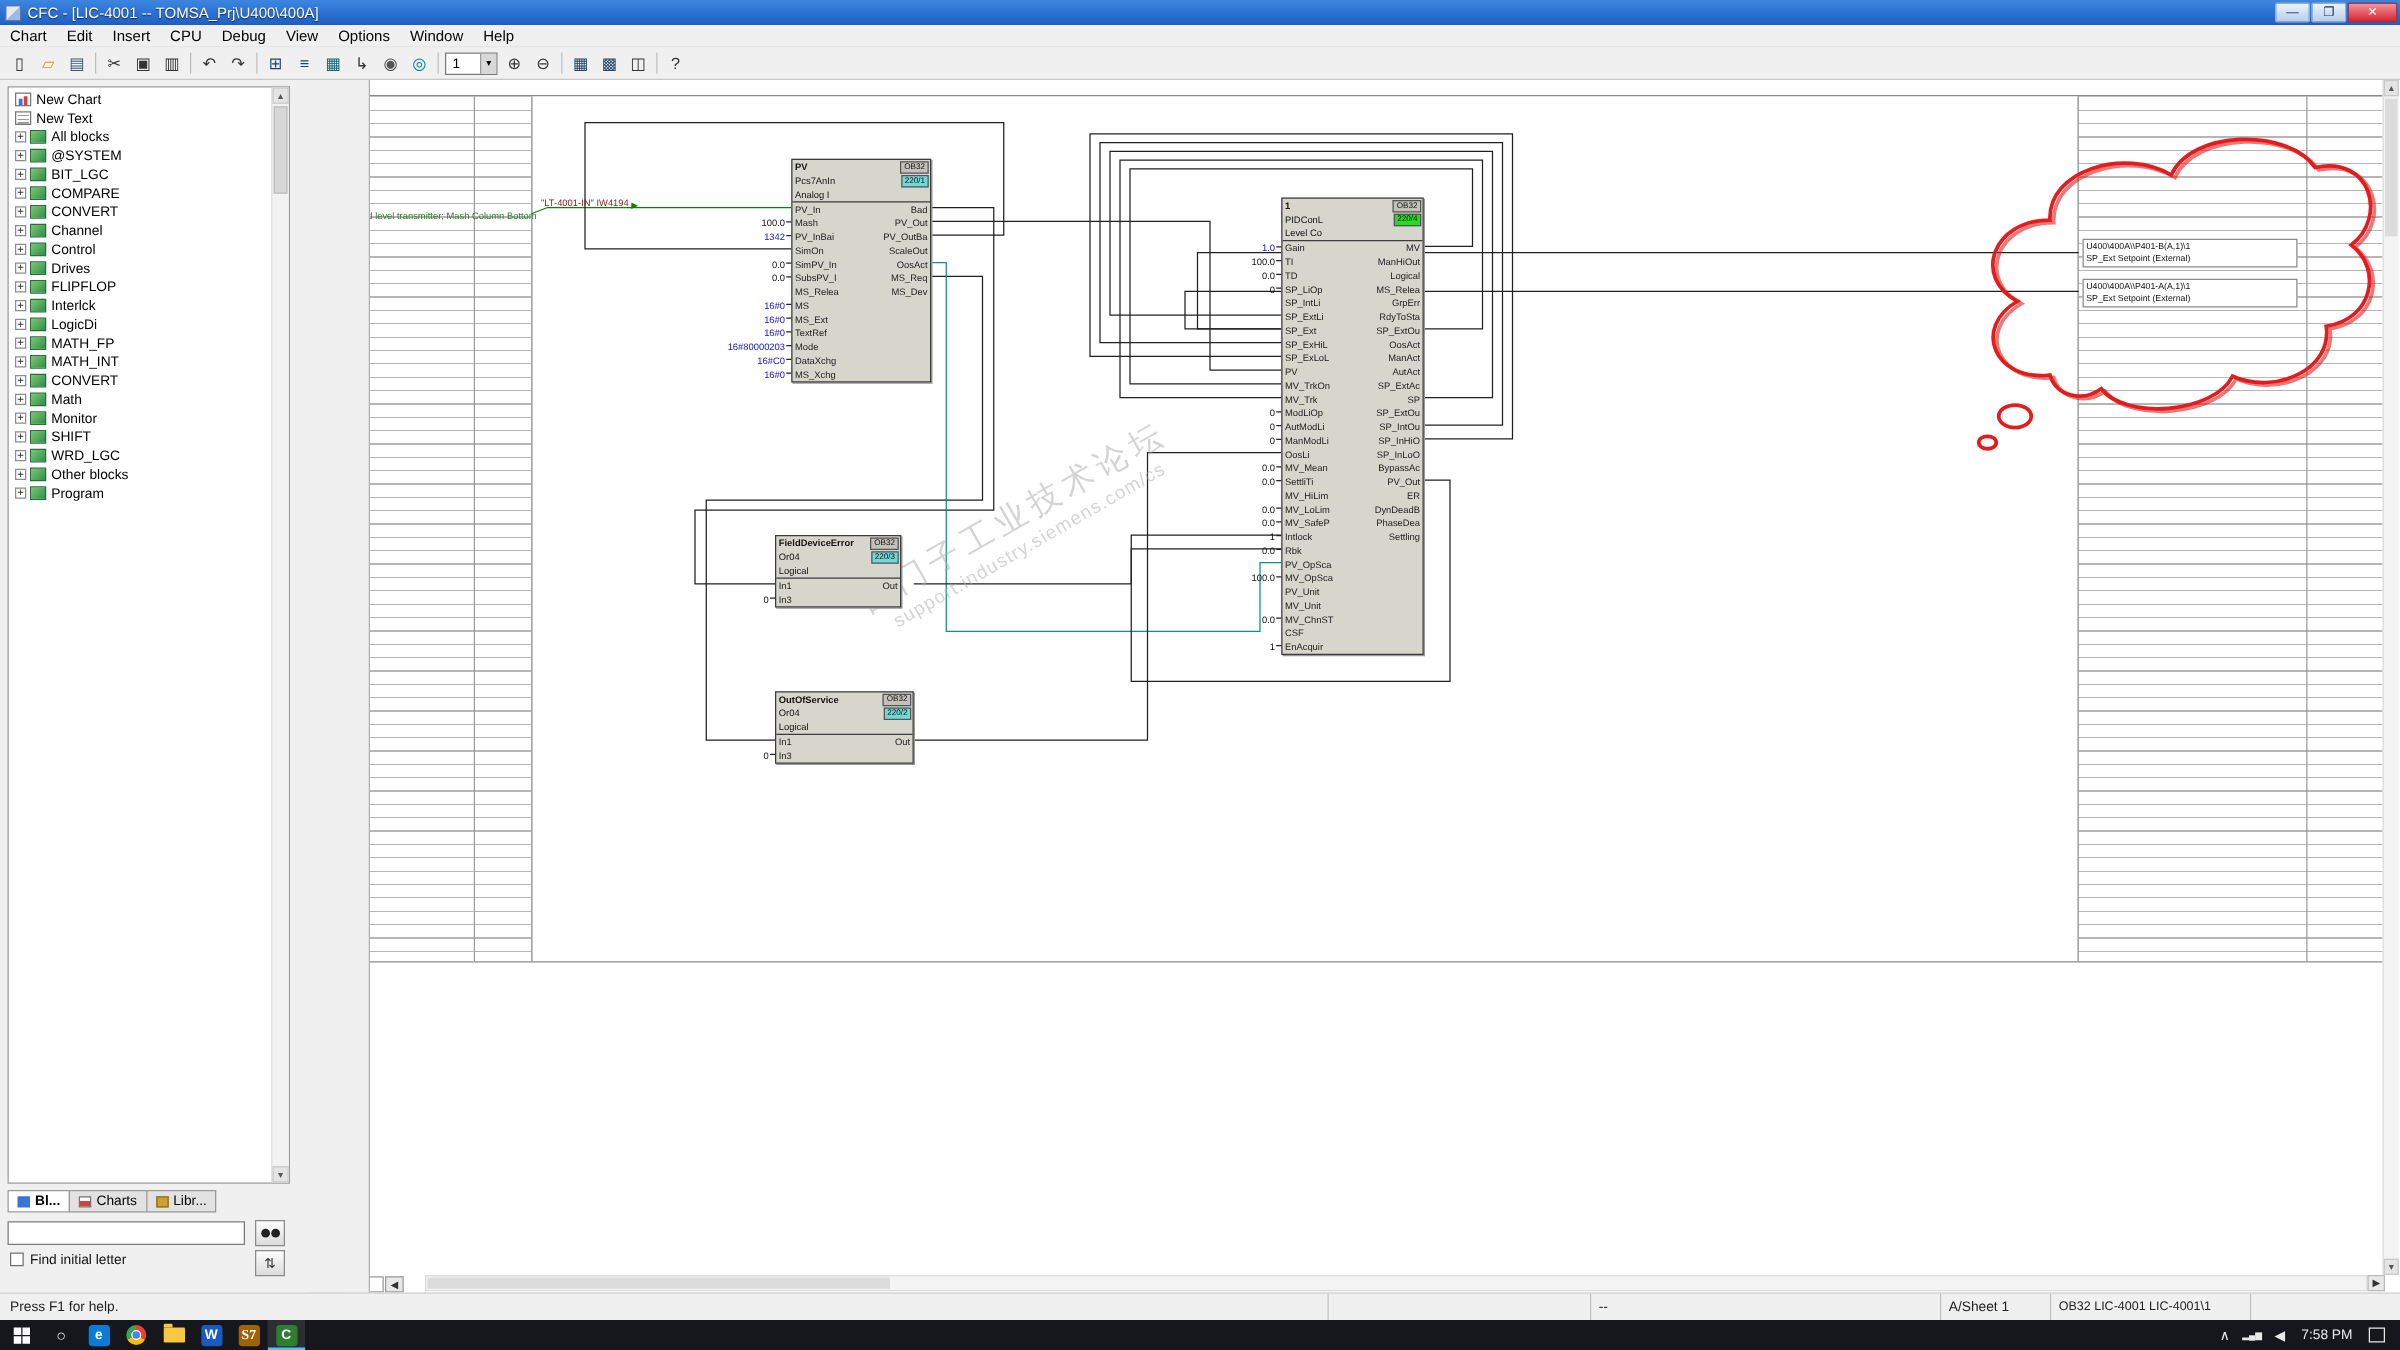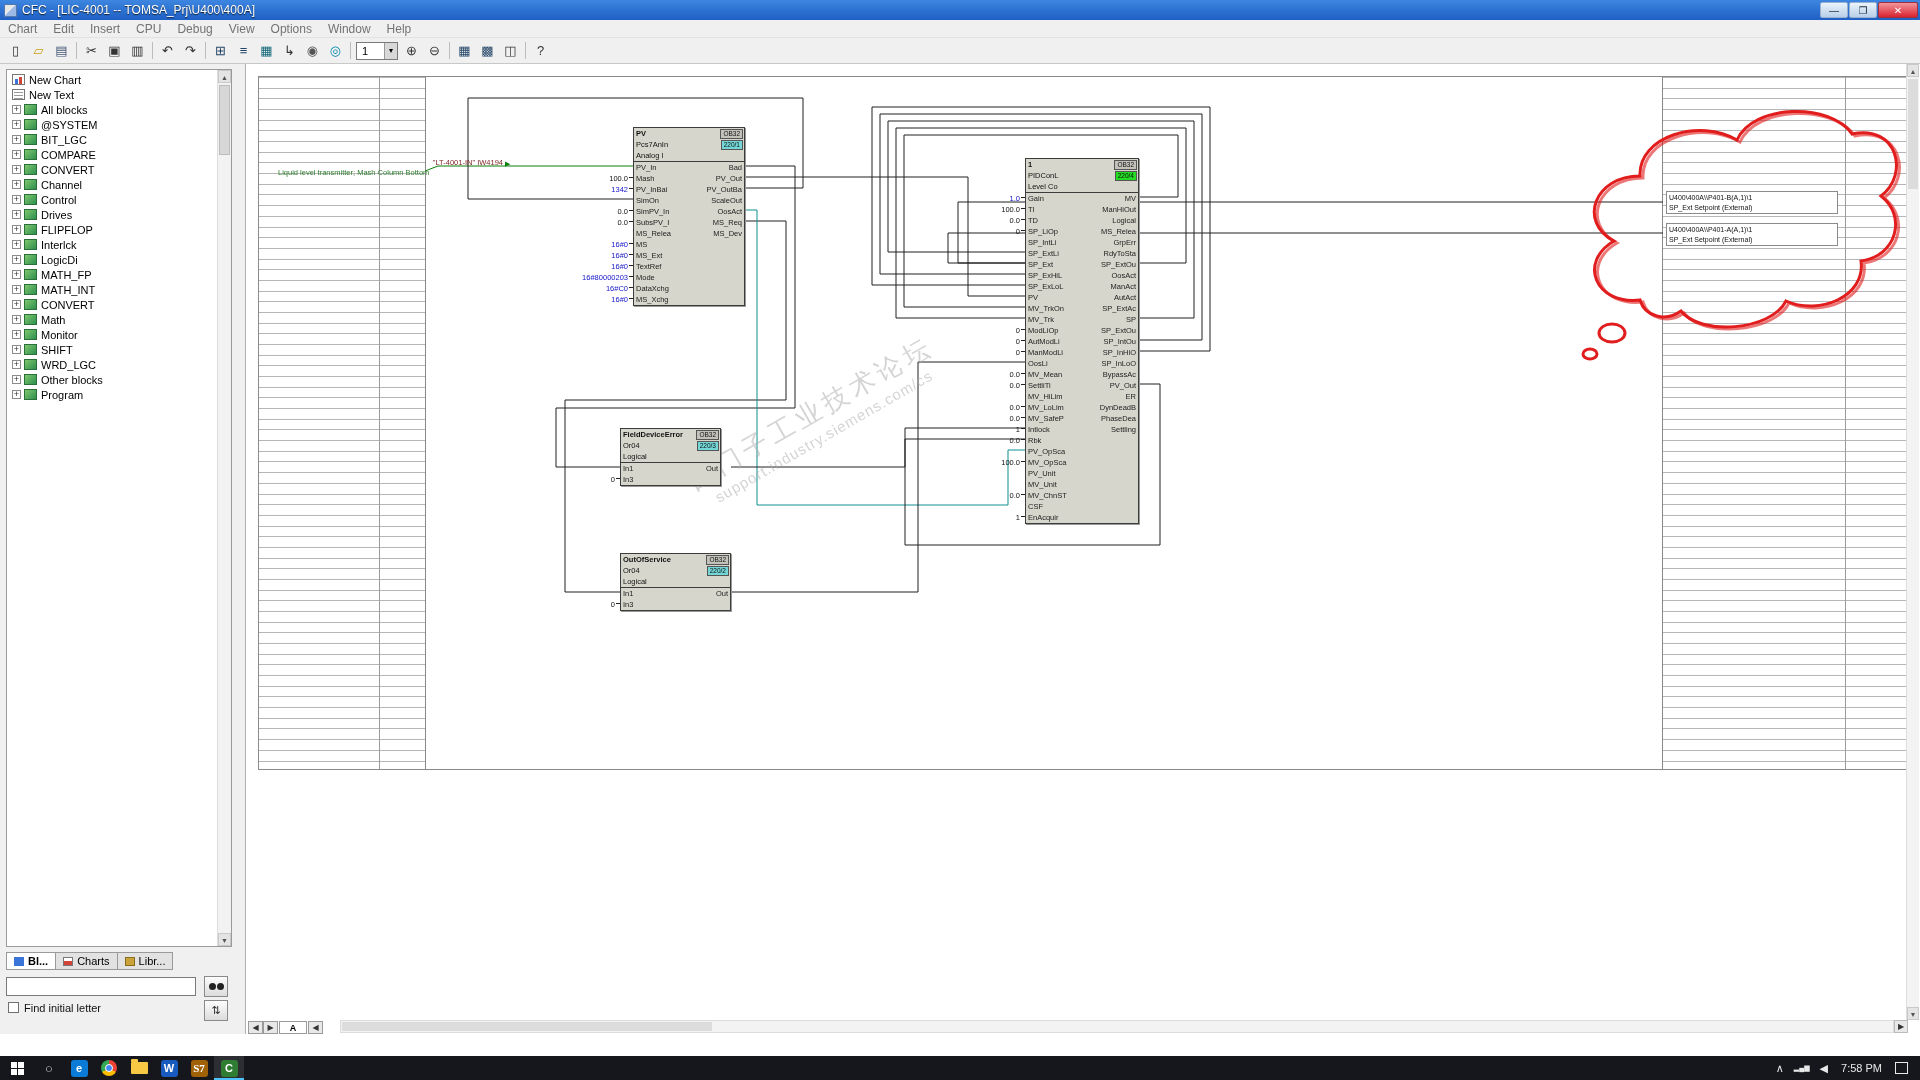--- a/index.html
+++ b/index.html
@@ -7,33 +7,33 @@
   #page{position:relative;width:1920px;height:1080px;overflow:hidden;background:#fff}
 
   
   #titlebar{position:absolute;left:0;top:0;width:1920px;height:20px;background:linear-gradient(#3d86e0,#1e5fc4);color:#fff;font-size:12px;display:flex;align-items:center;padding-left:4px;z-index:8}
   .appicon{width:13px;height:13px;margin-right:5px;background:linear-gradient(135deg,#e8e8e8 50%,#9db9e6 50%);border:1px solid #5577aa}
   #titletext{flex:1;white-space:nowrap;text-shadow:0 1px 1px #123}
   .wbtns{display:flex;margin-right:2px}
   .wbtn{width:28px;height:16px;margin-left:1px;border:1px solid #9ab0d0;border-radius:2px;background:linear-gradient(#eaf3fc,#b9cfe8);color:#234;font-size:10px;display:flex;align-items:center;justify-content:center}
   .wclose{width:40px;background:linear-gradient(#f2959a,#d8232f);color:#fff;border-color:#a0303a}
 
-  #menubar{position:absolute;left:0;top:20px;width:1920px;height:18px;background:#f0f0f0;display:flex;align-items:center;font-size:12px;color:#737373;z-index:8;border-bottom:1px solid #e2e2e2}
+  #menubar{position:absolute;left:0;top:20px;width:1920px;height:18px;background:#f0f0f0;display:flex;align-items:center;font-size:12px;color:#000000;z-index:8;border-bottom:1px solid #e2e2e2}
   .mitem{padding:1px 8px}
 
   #toolbar{position:absolute;left:0;top:38px;width:1920px;height:26px;background:#f0f0f0;border-bottom:1px solid #c8c8c8;display:flex;align-items:center;padding-left:4px;z-index:8}
   .tbtn{width:23px;height:22px;display:flex;align-items:center;justify-content:center;border:1px solid transparent}
   .tg{font-size:13px;color:#333;line-height:1}
   .tsep{width:1px;height:17px;background:#bdbdbd;margin:0 3px}
   .tcombo{width:42px;height:18px;border:1px solid #7a7a7a;background:#fff;font-size:11px;display:flex;align-items:center;margin:0 2px}
   .tcv{flex:1;padding-left:5px}
   .tca{width:13px;height:100%;background:#d8d8d8;border-left:1px solid #9a9a9a;font-size:8px;display:flex;align-items:center;justify-content:center}
 
   
-  #sidebar{position:absolute;left:0;top:64px;width:246px;height:970px;background:#f0f0f0;border-right:1px solid #b0b0b0;z-index:7}
+  #sidebar{position:absolute;left:0;top:64px;width:296px;height:970px;background:#f0f0f0;border-right:1px solid #b0b0b0;z-index:7}
   #treebox{position:absolute;left:6px;top:5px;width:226px;height:878px;background:#fff;border:1px solid #9a9a9a;overflow:hidden}
   #tree-items{position:absolute;left:1px;top:2px;right:15px}
   .titem{height:15px;display:flex;align-items:center;font-size:11px;padding-left:4px;white-space:nowrap;color:#000}
   .plus{width:9px;height:9px;border:1px solid #8c8c8c;font-size:9px;line-height:7px;text-align:center;margin-right:3px;background:#fff;color:#333;flex:none}
   .ticon{width:13px;height:11px;margin-right:4px;flex:none}
   .ticon-folder{background:linear-gradient(135deg,#7ec86e,#2e8f4e);border:1px solid #2a6e3a}
   .ticon-chart{border:1px solid #777;background-color:#fff;background-image:linear-gradient(#3b74d8,#3b74d8),linear-gradient(#d4443b,#d4443b);background-size:3px 5px,3px 7px;background-position:2px 4px,6px 2px;background-repeat:no-repeat}
   .ticon-text{border:1px solid #777;background-color:#fff;background-image:repeating-linear-gradient(#999 0 1px,transparent 1px 3px);background-size:9px 7px;background-position:1px 2px;background-repeat:no-repeat}
   #treescroll{position:absolute;right:0;top:0;bottom:0;width:14px;background:#f2f2f2;border-left:1px solid #ddd;font-size:7px;color:#555;text-align:center}
   .scrbtn{height:13px;line-height:13px;background:#e4e4e4;border:1px solid #c9c9c9}
@@ -664,20 +664,28 @@
   <div id="hscroll">
       <div id="hthumb"></div>
     </div>
   <span class="endbtn" style="left:1894px">▶</span>
   <div id="vscroll">
     <div class="scrbtn">▲</div>
     <div id="vthumb"></div>
     <div class="scrbtn dn" style="position:absolute;bottom:0;left:0;right:0">▼</div>
   </div>
 
+  <div id="statusbar">
+    <div class="sf sb-help">Press F1 for help.</div>
+    <div class="sf w210"></div>
+    <div class="sf w280">--</div>
+    <div class="sf w88">A/Sheet 1</div>
+    <div class="sf w160">OB32  LIC-4001  LIC-4001\1</div>
+    <div class="sf w120"></div>
+  </div>
 
   <div id="taskbar">
     <span class="start">
         <span class="winlogo">
           <span></span>
           <span></span>
           <span></span>
           <span></span>
         </span>
       </span>

